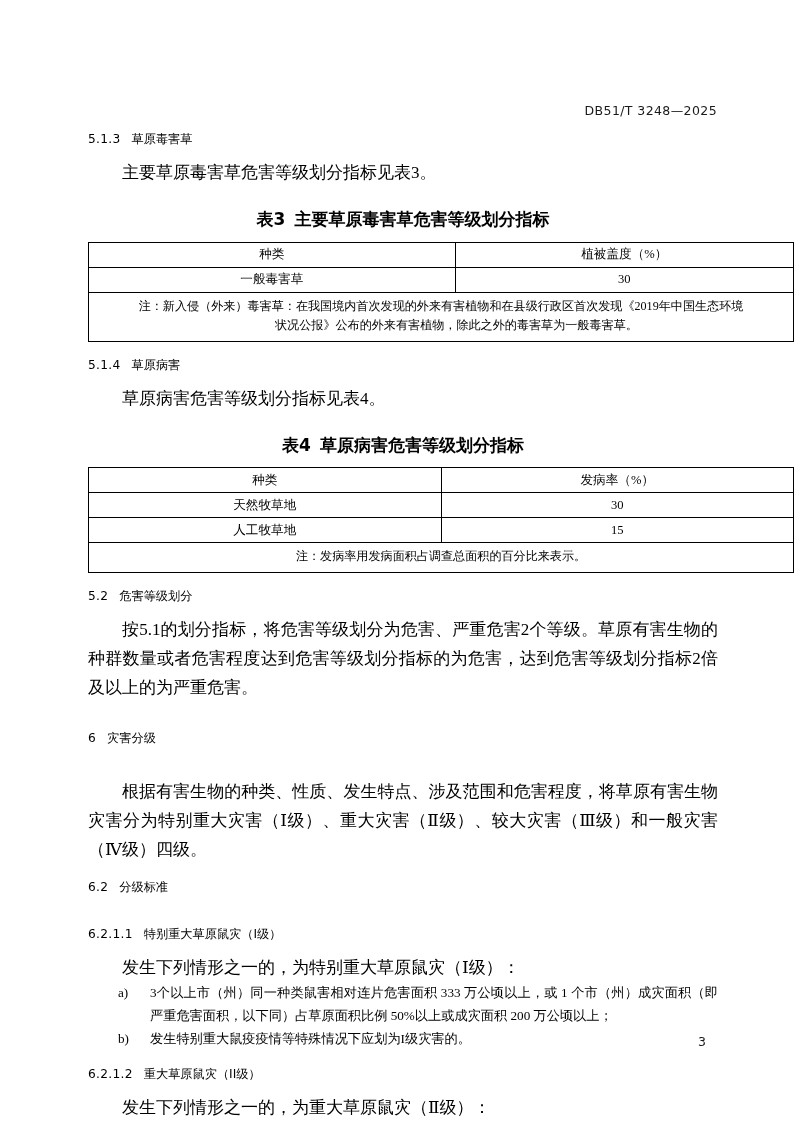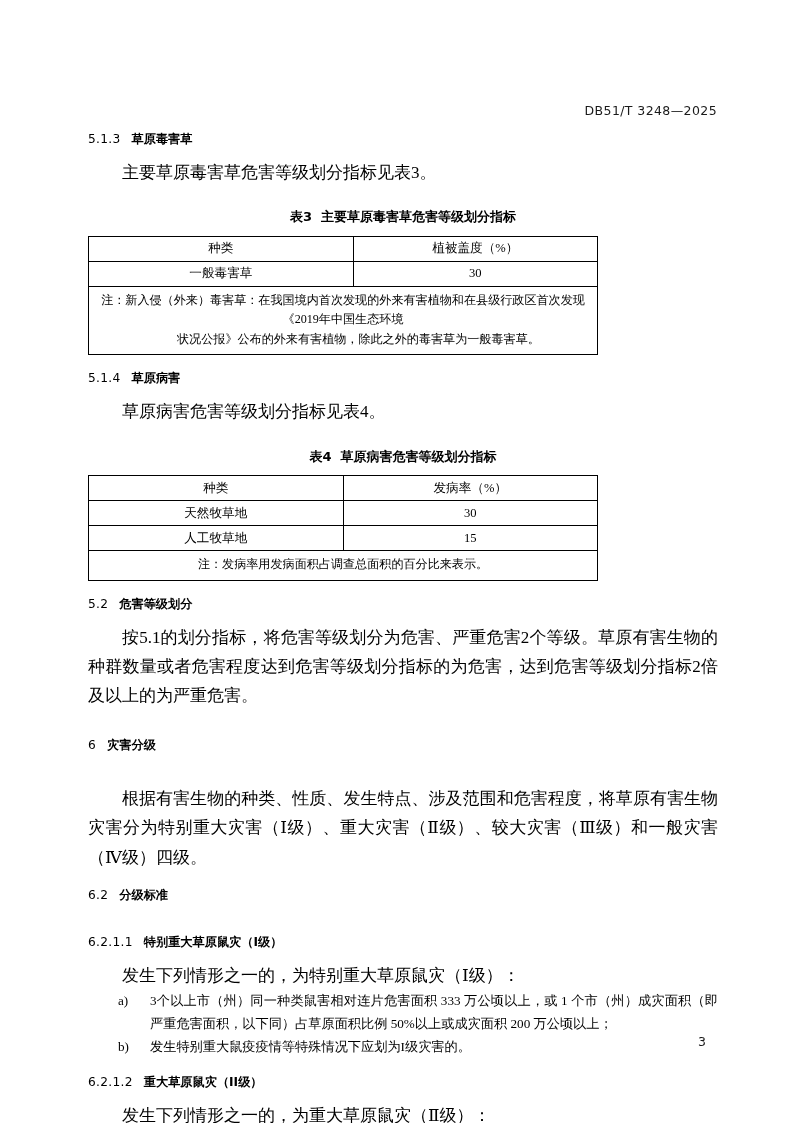--- a/index.html
+++ b/index.html
@@ -55,21 +55,21 @@
     padding: 0;
     line-height: 1.55;
     color: #000;
     white-space: nowrap;
   }
   h3.clause .num {
     font-weight: normal;
     letter-spacing: 0.3px;
   }
   h3.clause .ttl {
-    font-weight: bold;
+    font-weight: normal;
     margin-left: 11px;
   }
 
   p.para {
     font-size: 17px;
     line-height: 1.72;
     margin: 0;
     padding: 0;
     text-align: justify;
     text-justify: inter-ideograph;
@@ -77,32 +77,32 @@
   }
 
   .gap-s { height: 9px; }
   .gap-m { height: 14px; }
   .gap-l { height: 20px; }
   .gap-xl { height: 26px; }
 
   
   .tbl-caption {
     font-family: "DejaVu Sans", "Liberation Sans", sans-serif;
-    font-size: 13px;
+    font-size: 17px;
     font-weight: bold;
     text-align: center;
     line-height: 1.5;
     margin: 0;
   }
   .tbl-caption .cap-label { margin-right: 9px; }
 
   
   table.dtbl {
     border-collapse: collapse;
-    width: 510px;
+    width: 706px;
     table-layout: fixed;
     font-size: 12.6px;
   }
   table.dtbl td, table.dtbl th {
     border: 1.2px solid #000000;
     padding: 0;
     text-align: center;
     vertical-align: middle;
     font-weight: normal;
     height: 24px;

